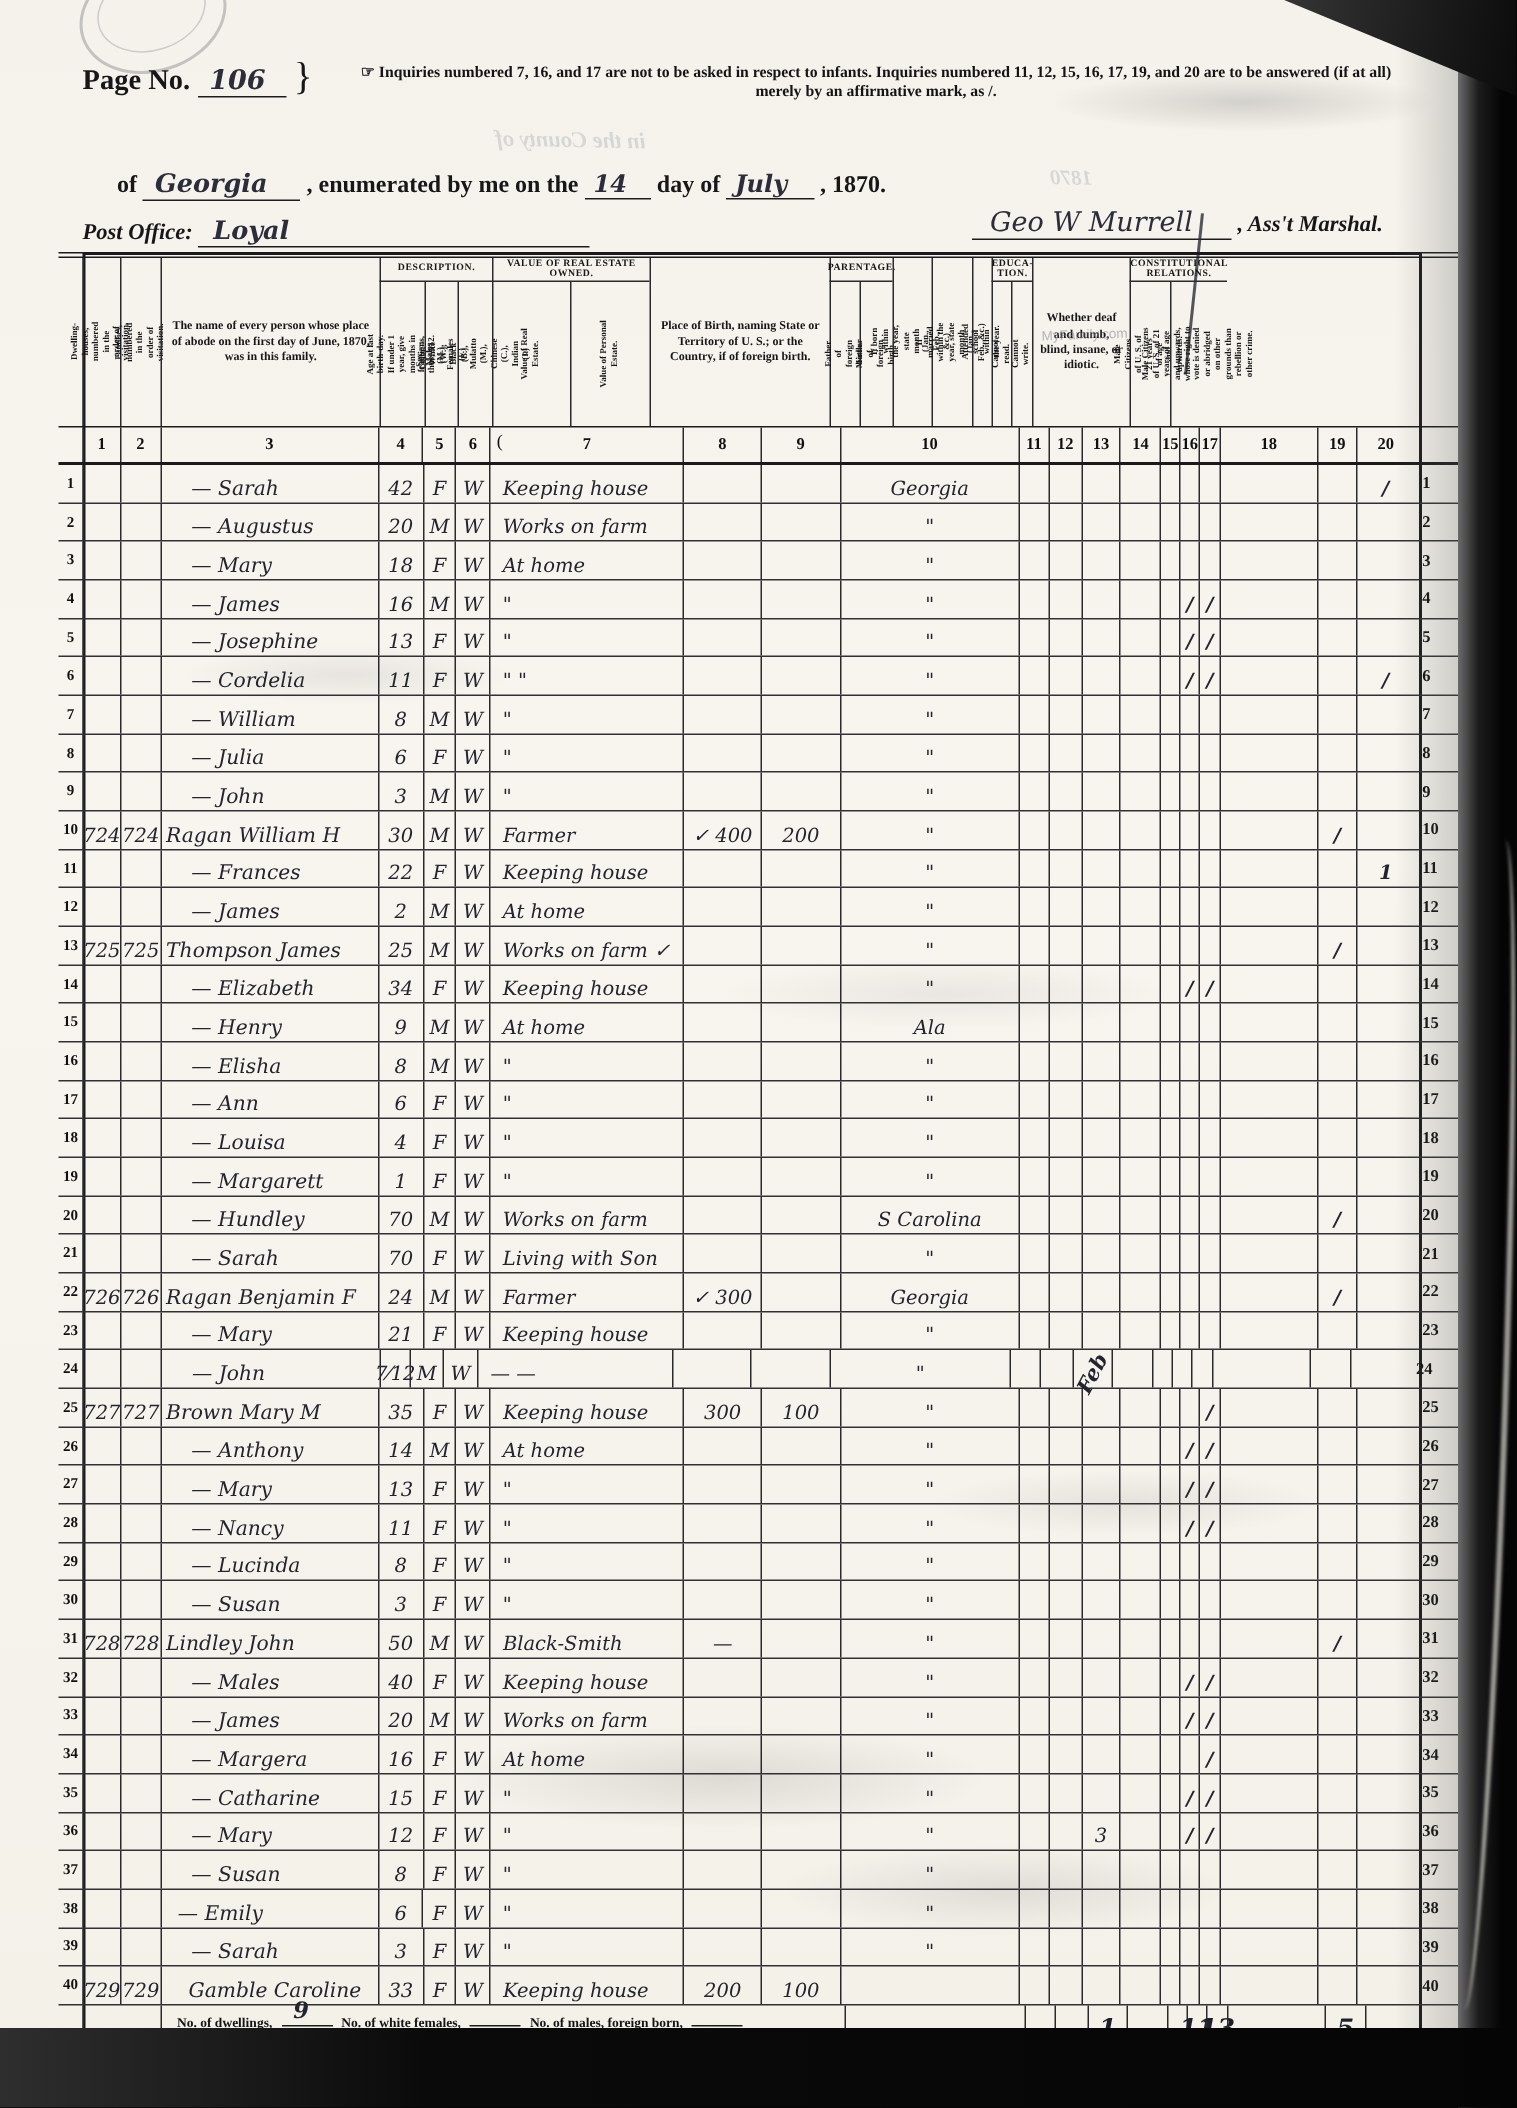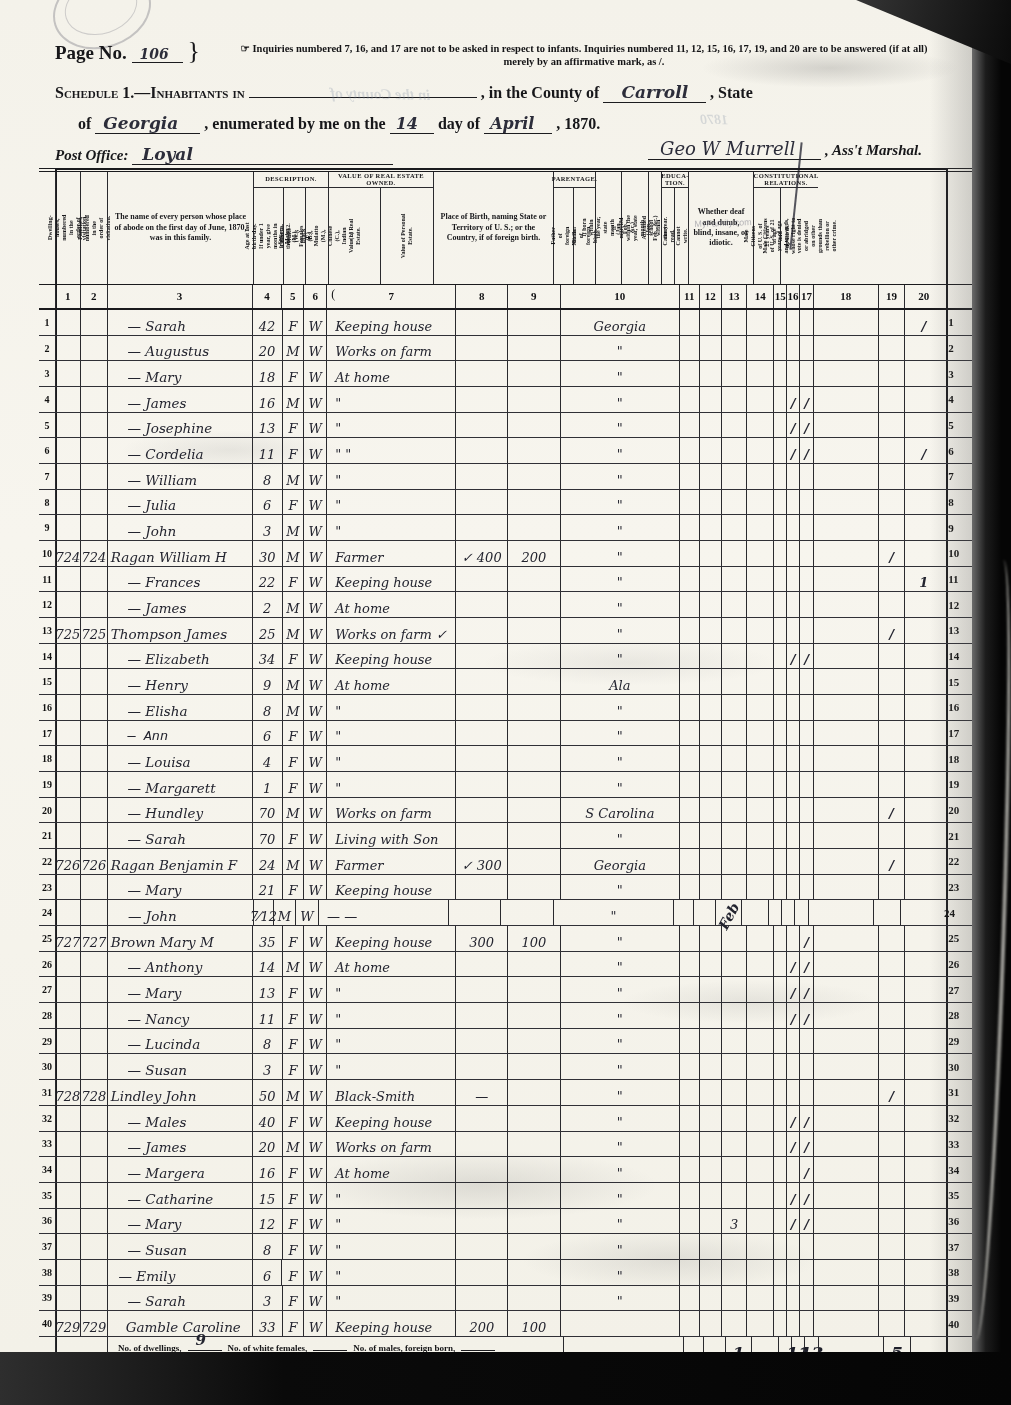--- a/index.html
+++ b/index.html
@@ -87,45 +87,38 @@
 </head>
 <body>
 
 <div id="stage">
   <div class="page">
     <div class="stamp"></div>
     <div class="stamp2"></div>
 
     <div class="hline print" style="left:55px;top:36px;font-size:19px;font-weight:bold;">
       <span>Page No.</span>
-      <span class="hw" style="font-size:14px;border-bottom:1.5px solid #1c1c1f;padding:0 14px 0 8px;">106</span>
+      <span class="hw" style="font-size:18px;border-bottom:1.5px solid #1c1c1f;padding:0 14px 0 8px;">106</span>
       <span style="font-size:26px;font-weight:normal;">}</span>
     </div>
 
     <div class="notice" style="left:222px;top:42px;width:724px;text-align:center;">
       <span>☞</span>
       <span>Inquiries numbered 7, 16, and 17 are not to be asked in respect to infants.   Inquiries numbered 11, 12, 15, 16, 17, 19, and 20 are to be answered (if at all)</span><br>
       <span>merely by an affirmative mark, as /.</span>
     </div>
 
-    <div class="hline print" style="left:55px;top:82px;font-size:16px;font-weight:bold;">
-      <span style="font-variant:small-caps;">Schedule 1.—Inhabitants in</span>
-      <span class="blank" style="width:228px;"></span>
-      <span>, in the County of</span>
-      <span class="hw" style="font-size:17px;border-bottom:1.5px solid #1c1c1f;padding:0 18px;">Carroll</span>
-      <span>, State</span>
-    </div>
 
     <div class="hline print" style="left:78px;top:113px;font-size:16px;font-weight:bold;">
       <span>of</span>
       <span class="hw" style="font-size:17px;border-bottom:1.5px solid #1c1c1f;padding:0 22px 0 8px;">Georgia</span>
       <span>, enumerated by me on the</span>
       <span class="hw" style="font-size:16px;border-bottom:1.5px solid #1c1c1f;padding:0 16px 0 6px;">14</span>
       <span>day of</span>
-      <span class="hw" style="font-size:16px;border-bottom:1.5px solid #1c1c1f;padding:0 18px 0 6px;">April</span>
+      <span class="hw" style="font-size:16px;border-bottom:1.5px solid #1c1c1f;padding:0 18px 0 6px;">July</span>
       <span>, 1870.</span>
     </div>
 
     <div class="hline print" style="left:55px;top:144px;font-size:15px;font-weight:bold;font-style:italic;">
       <span>Post Office:</span>
       <span class="hw" style="font-size:17px;border-bottom:1.5px solid #1c1c1f;padding:0 200px 0 10px;">Loyal</span>
     </div>
 
     <div class="hline" style="left:648px;top:138px;font-size:15px;">
       <span class="hw" style="font-size:18px;border-bottom:1.5px solid #1c1c1f;padding:0 26px 0 12px;">Geo W Murrell</span>
@@ -836,21 +829,21 @@
             <div class="cell" style="width: 14px;"></div>
             <div class="cell" style="width: 65px;"></div>
             <div class="cell" style="width: 27px;"></div>
             <div class="cell" style="width: 38px;"></div>
             <div class="numcolR">16</div>
           </div>
           <div class="trow drow">
             <div class="numcol">17</div>
             <div class="cell" style="width: 25px;"></div>
             <div class="cell" style="width: 27px;"></div>
-            <div class="cell nm" style="width: 146px; padding-left: 20px; font-family: Liberation Mono, monospace;">— Ann</div>
+            <div class="cell nm" style="width: 146px; padding-left: 20px;">— Ann</div>
             <div class="cell" style="width: 30px;">
               <span>6</span>
             </div>
             <div class="cell" style="width: 22px;">
               <span>F</span>
             </div>
             <div class="cell" style="width: 23px;">
               <span>W</span>
             </div>
             <div class="cell oc" style="width: 130px;">

